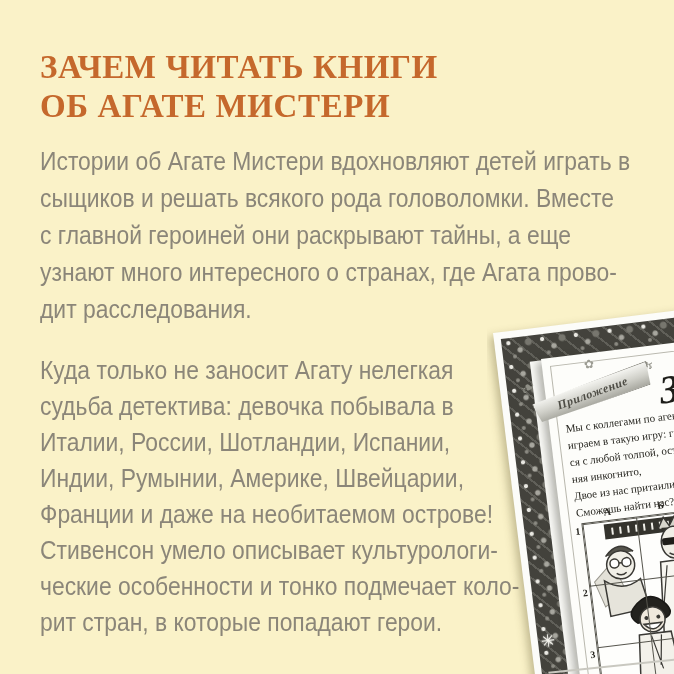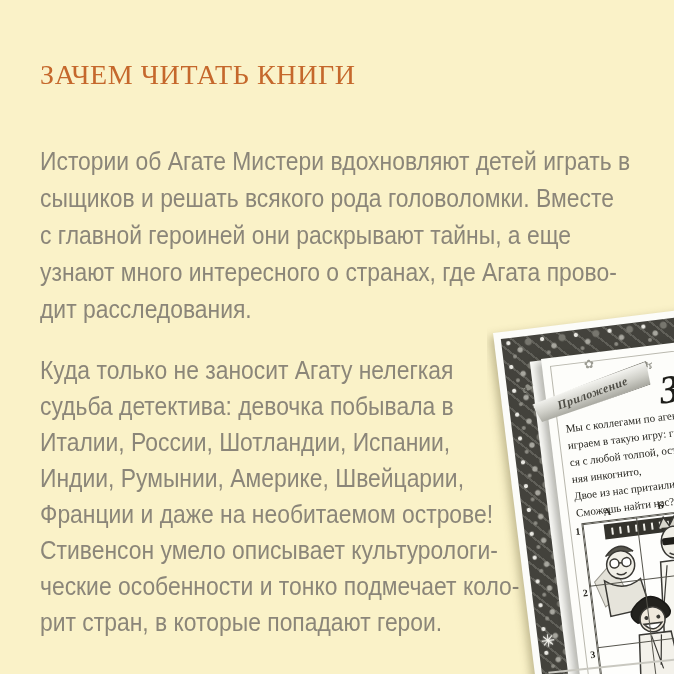--- a/index.html
+++ b/index.html
@@ -2,23 +2,23 @@
 <html><head>
 <meta charset="utf-8">
 <style>
   html,body{margin:0;padding:0;}
   body{
     width:674px;height:674px;position:relative;overflow:hidden;
     background:#faf2c8;
     font-family:"Liberation Sans", sans-serif;
   }
   .headline{
-    position:absolute;left:40px;top:55px;
+    position:absolute;left:40px;top:48px;
     font-family:"Liberation Serif", serif;
-    font-weight:400;font-size:28px;line-height:39px;
+    font-weight:700;font-size:33px;line-height:39px;
     letter-spacing:0.6px;color:#c5682c;
   }
   .para{
     position:absolute;color:#8b8679;font-size:26px;
     white-space:pre;transform:scaleX(0.88);transform-origin:0 0;
     letter-spacing:0;
   }
   .para.intro{left:40px;top:143px;line-height:37px;}
   .para.travel{left:40px;top:352px;line-height:36px;}
 
@@ -105,20 +105,21 @@
   .page-curl{
     position:absolute;right:-24px;bottom:8px;width:150px;height:2px;
     background:#c9c8c0;transform:rotate(-6deg);
   }
 </style>
 </head>
 <body>
 
 <div class="headline">
   <div>ЗАЧЕМ ЧИТАТЬ КНИГИ</div>
+  <div>ОБ АГАТЕ МИСТЕРИ</div>
 </div>
 
 <div class="para intro">Истории об Агате Мистери вдохновляют детей играть в
 сыщиков и решать всякого рода головоломки. Вместе
 с главной героиней они раскрывают тайны, а еще
 узнают много интересного о странах, где Агата прово-
 дит расследования.</div>
 
 <div class="para travel">Куда только не заносит Агату нелегкая
 судьба детектива: девочка побывала в

